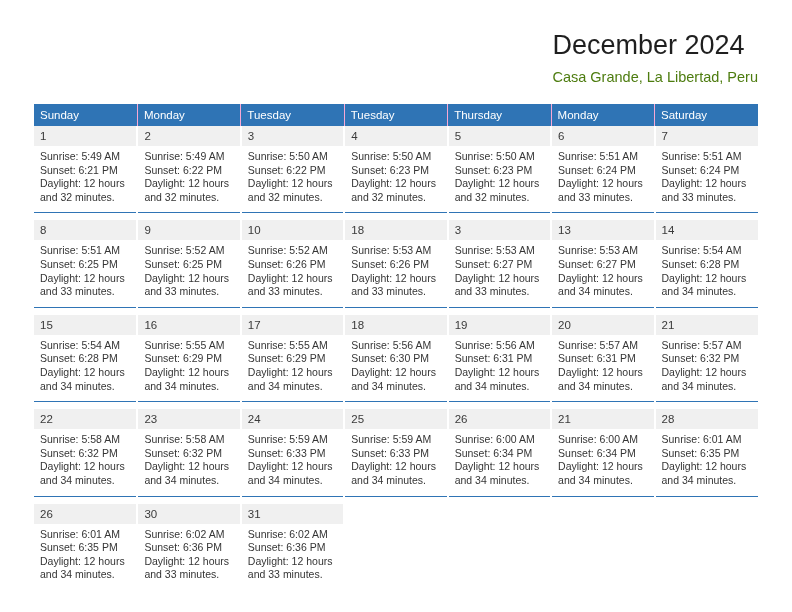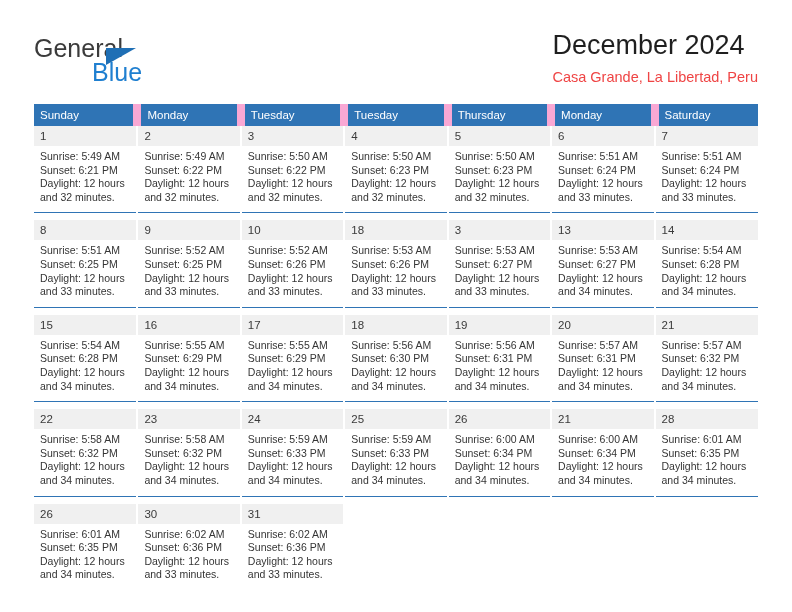--- a/index.html
+++ b/index.html
@@ -69,21 +69,21 @@
     top: 0;
   }
   .cal-title {
     font-size: 27px;
     color: #1f1f1f;
     line-height: 34px;
     white-space: nowrap;
   }
   .cal-subtitle {
     font-size: 14.5px;
-    color: #ef4444;
+    color: #4d7c0f;
     line-height: 22px;
     margin-top: 4px;
     white-space: nowrap;
   }
 
   
   .calendar {
     position: absolute;
     left: 34px;
     top: 104px;
@@ -91,21 +91,21 @@
     border-collapse: collapse;
     table-layout: fixed;
   }
   .calendar th {
     background: #2f74b5;
     color: #ffffff;
     font-size: 11.5px;
     font-weight: normal;
     text-align: left;
     padding: 5px 0 5px 6px;
-    border-right: 8px solid #f9a8d4;
+    border-right: 1px solid #f9a8d4;
     height: 12px;
     vertical-align: middle;
   }
   .calendar th:last-child { border-right: none; }
 
   .calendar td {
     vertical-align: top;
     padding: 0;
     width: 103.4px;
     border-right: 2px solid #ffffff;
@@ -143,25 +143,20 @@
     background: #ffffff;
   }
 </style>
 </head>
 <body>
 
 <div class="page">
 
   <div class="topbar">
 
-    <div class="logo">
-      <span class="logo-general">General</span>
-      <span class="logo-tri"></span>
-      <span class="logo-blue">Blue</span>
-    </div>
 
     <div class="title-block">
       <div class="cal-title">December 2024</div>
       <div class="cal-subtitle">Casa Grande, La Libertad, Peru</div>
     </div>
 
   </div>
 
   <table class="calendar">
     <thead>

